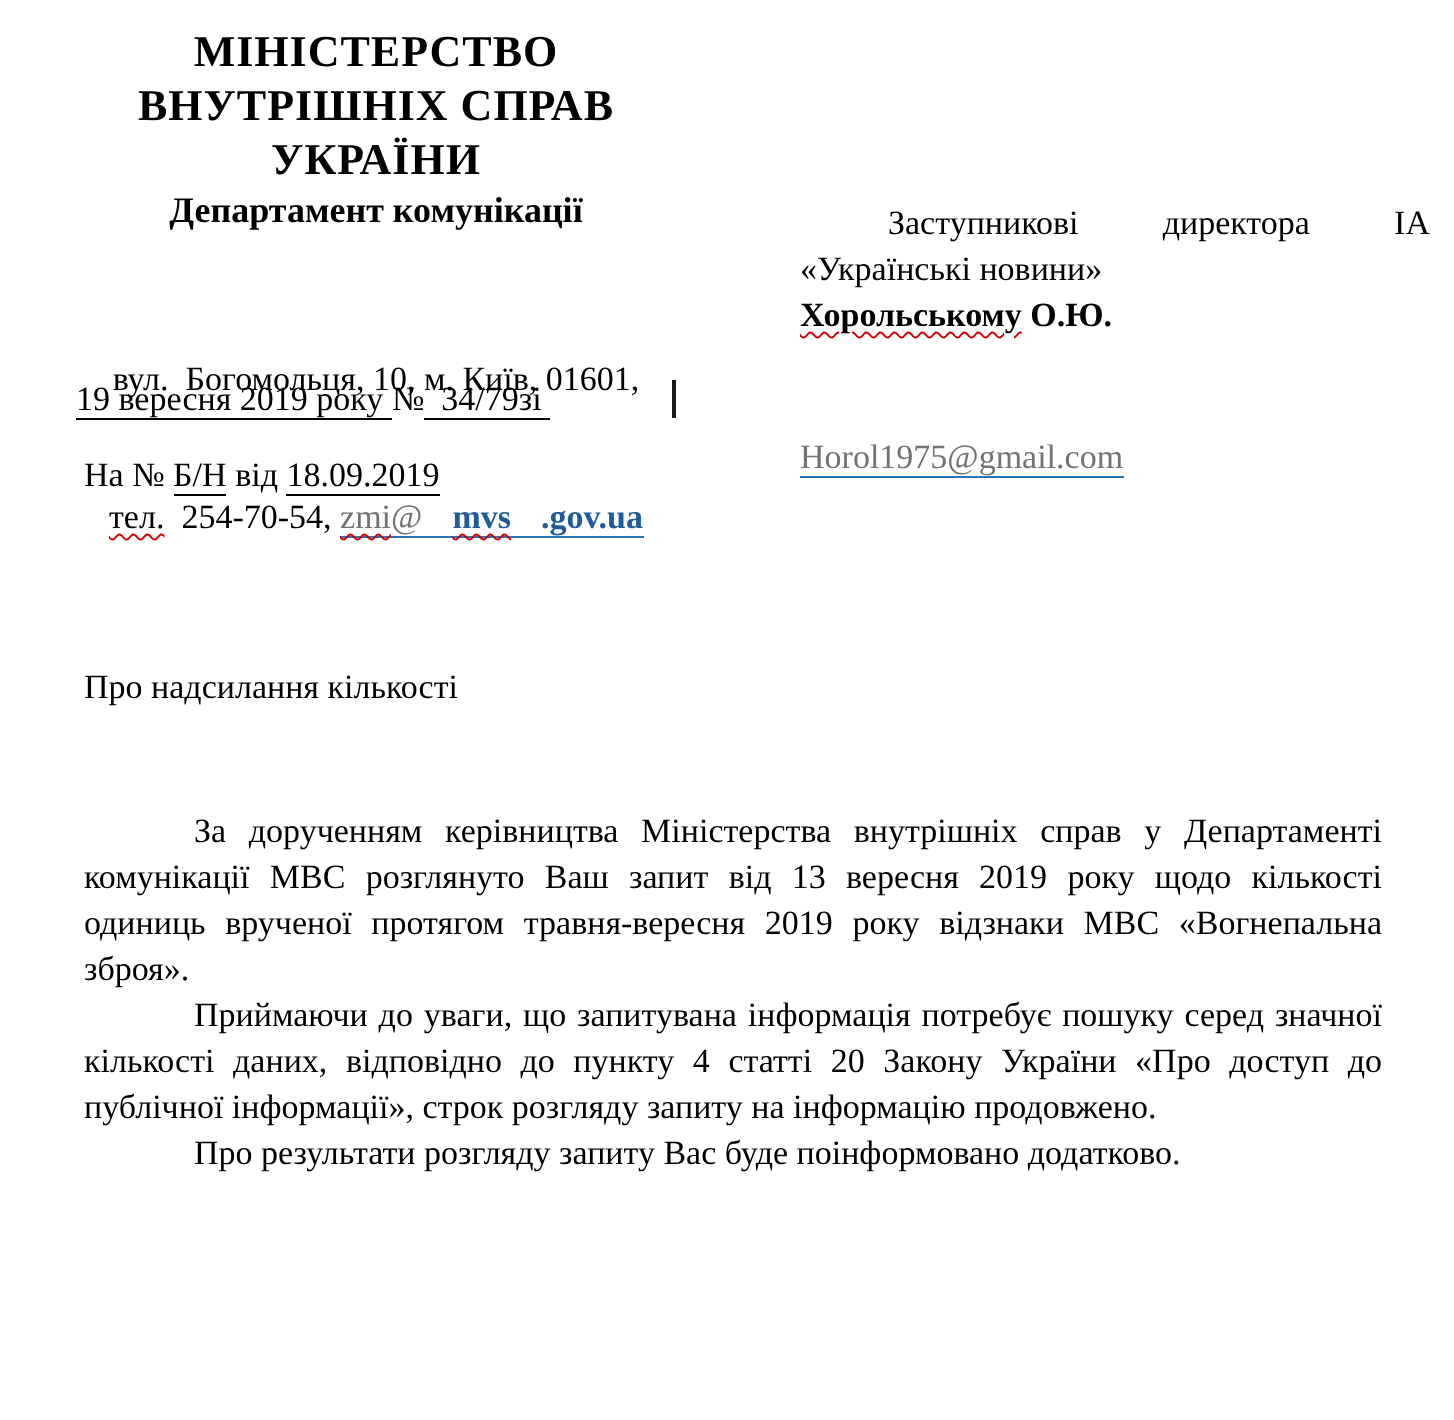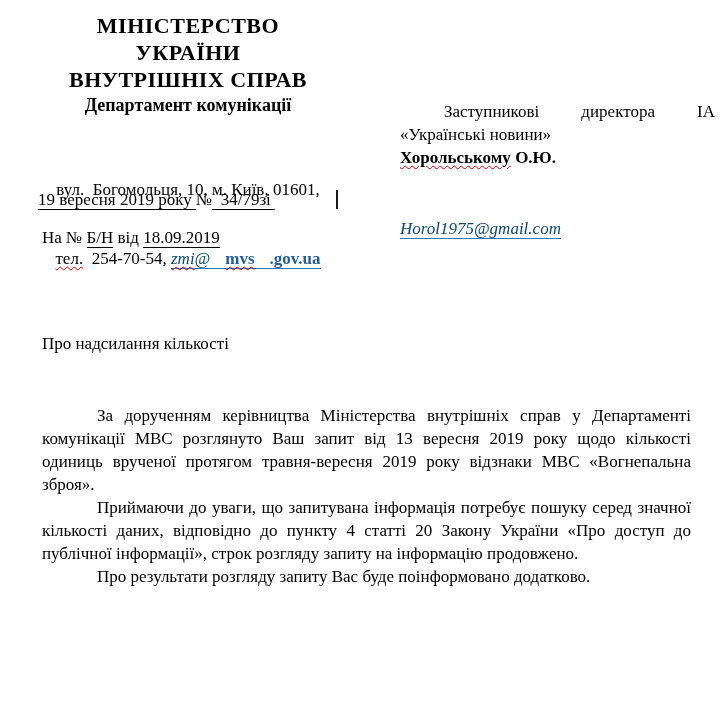--- a/index.html
+++ b/index.html
@@ -5,21 +5,21 @@
   html,body{margin:0;padding:0;background:#ffffff;}
   .page{
     position:relative;width:727px;height:650px;background:#fff;
     font-family:"Liberation Serif","DejaVu Serif",serif;color:#000;overflow:hidden;
   }
   
   .org{position:absolute;left:28px;top:12px;width:320px;text-align:center;}
   .org-title{font-weight:bold;font-size:22px;line-height:27px;letter-spacing:.5px;}
   .org-dept{font-weight:bold;font-size:18px;line-height:23px;margin-top:1px;}
   .org-addr{font-size:17px;line-height:23px;margin-top:15px;white-space:pre-wrap;}
-  .lk-light{color:#0c4a6e;text-decoration:none;font-style:italic;}
+  .lk-light{color:#737373;text-decoration:none;}
   .lk-dark{color:#1F5C99;font-weight:bold;margin-left:15px;}
   .email-link{border-bottom:1px solid #2E74B5;}
   .spell{text-decoration-line:underline;text-decoration-style:wavy;
          text-decoration-color:#CC0000;text-decoration-thickness:1px;text-underline-offset:2px;}
   
   .ref1{position:absolute;left:38px;top:190px;font-size:17px;white-space:pre;}
   .ref2{position:absolute;left:42px;top:228px;font-size:17px;white-space:pre;}
   .u{border-bottom:1px solid #000;}
   .vbar{position:absolute;left:336px;top:190px;width:2px;height:19px;background:#1a1a1a;}
   
@@ -37,22 +37,22 @@
        justify-content:space-between;font-weight:bold;font-size:17px;}
 </style>
 </head>
 <body>
 
 <div class="page">
 
   <div class="org">
     <div class="org-title">
       <div>МІНІСТЕРСТВО</div>
+      <div>ВНУТРІШНІХ СПРАВ</div>
       <div>УКРАЇНИ</div>
-      <div>ВНУТРІШНІХ СПРАВ</div>
     </div>
     <div class="org-dept">Департамент комунікації</div>
     <div class="org-addr">
       <div>вул.  Богомольця, 10, м. Київ, 01601,</div>
       <div><span class="spell">тел.</span><span>  254-70-54, </span><a class="email-link"><span class="lk-light spell">zmi</span><span class="lk-light">@</span><span class="lk-dark spell">mvs</span><span class="lk-dark">.gov.ua</span></a>
     </div>
     </div>
   </div>
 
   <div class="ref1"><span class="u">19 вересня 2019 року </span><span>№</span><span class="u"><span>  </span><span>34/79зі</span><span> </span></span>

